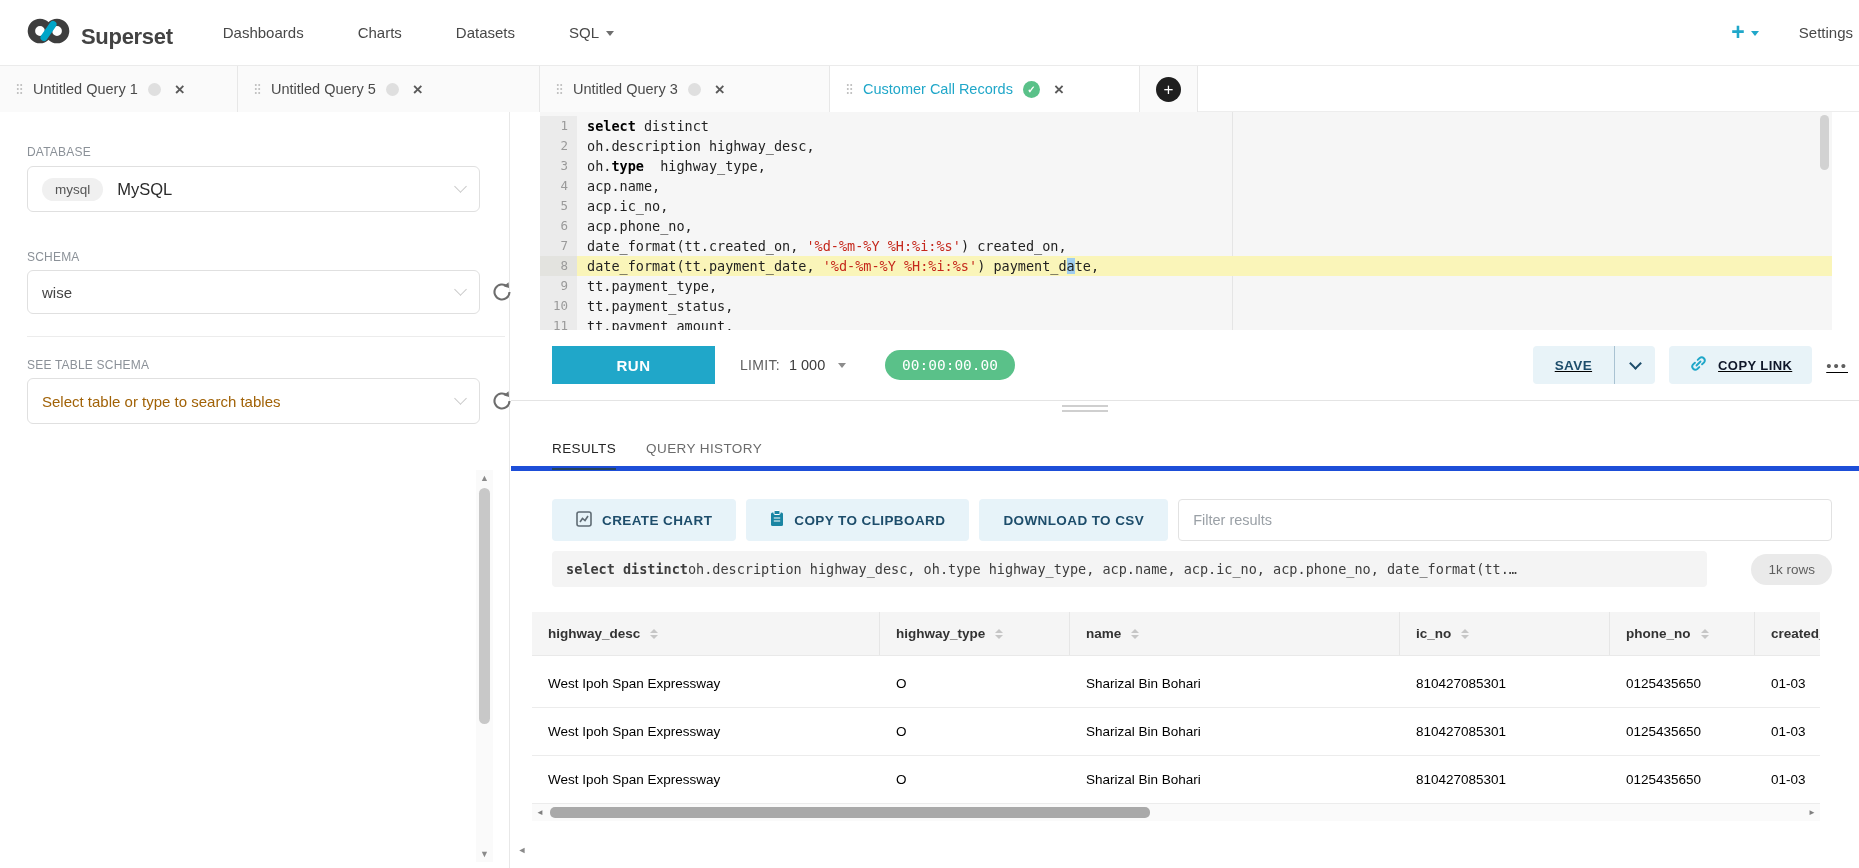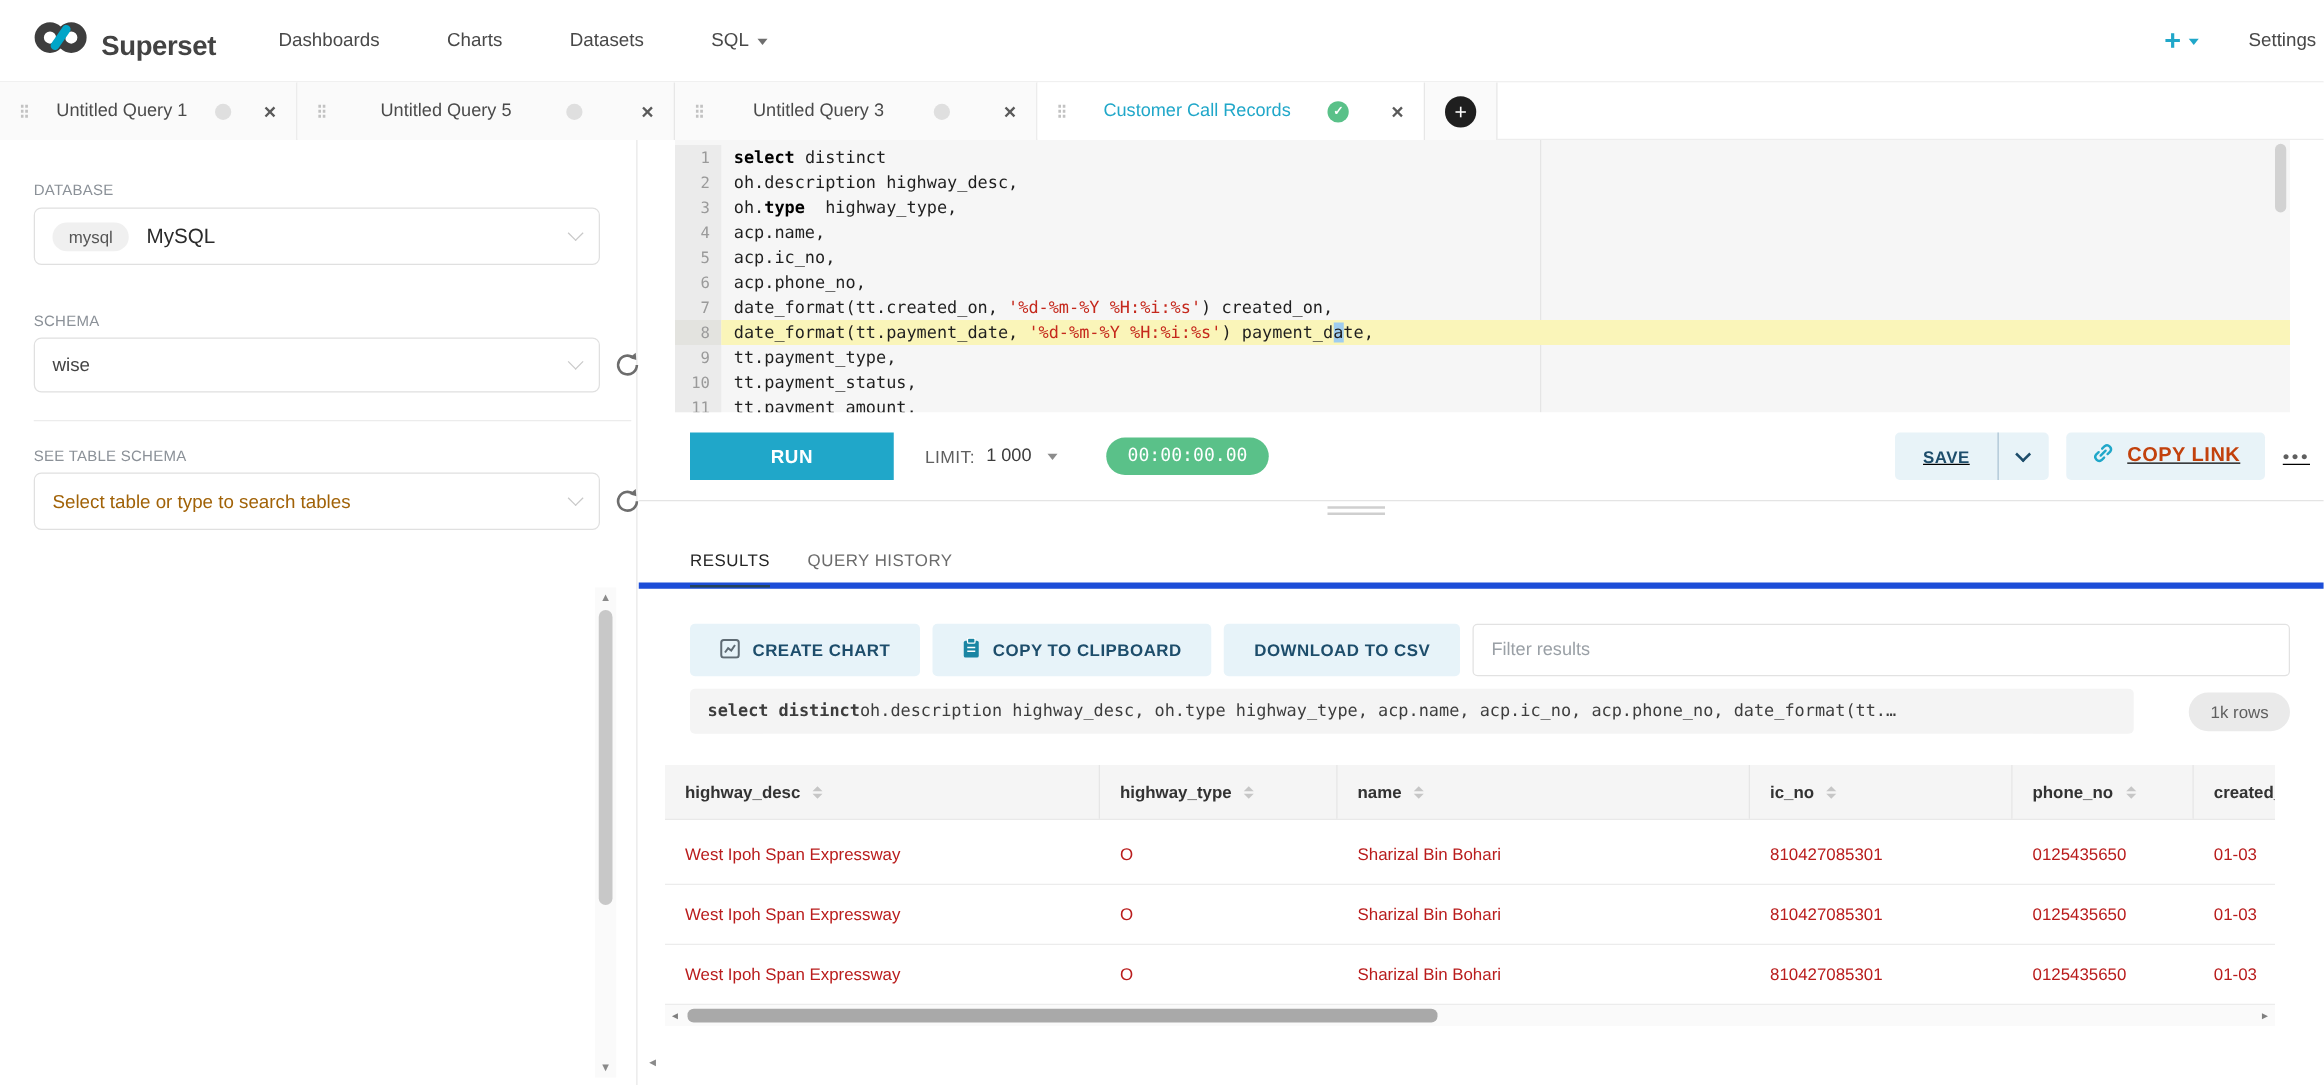--- a/index.html
+++ b/index.html
@@ -19,21 +19,21 @@
   .nav-right { position:absolute; right:6px; display:flex; align-items:center; gap:40px; }
   .nav-plus { display:flex; align-items:center; gap:6px; color:#20A7C9; cursor:pointer; }
   .nav-plus .plus-glyph { font-size:23px; font-weight:bold; line-height:1; }
   .nav-plus .caret-down { border-top-color:#20A7C9; }
   .nav-settings { font-size:15px; color:#484848; cursor:pointer; }
 
   
   .tabbar { position:absolute; left:0; top:66px; width:1859px; height:46px; background:#fff;
     border-bottom:1px solid #ededed; display:flex; align-items:flex-start; }
   .qtab { height:46px; background:#fafafa; border-right:1px solid #e7e7e7;
-    display:flex; align-items:center; padding:0 16px; gap:10px; cursor:pointer;justify-content:space-between; }
+    display:flex; align-items:center; padding:0 16px; gap:10px; cursor:pointer; }
   .qtab:nth-child(1){ width:238px; }
   .qtab:nth-child(2){ width:302px; }
   .qtab:nth-child(3){ width:290px; }
   .qtab:nth-child(4){ width:310px; }
   .qtab.active { height:47px; background:#fff; border-bottom:1px solid #fff; }
   .dots { width:7px; height:12px; flex:0 0 auto;
     background-image:radial-gradient(circle,#c2c2c2 1.1px,transparent 1.2px);
     background-size:3.5px 4px; }
   .qlabel { font-size:14.5px; color:#4a4a4a; white-space:nowrap; overflow:hidden; }
   .qtab.active .qlabel { color:#20A7C9; }
@@ -100,21 +100,21 @@
     font-family:"DejaVu Sans Mono","Liberation Mono",monospace; }
   .tb-right { position:absolute; right:11px; top:16px; height:38px; display:flex; align-items:center; gap:14px;text-decoration:underline; }
   .save-btn { height:38px; background:#E8F3F8; border-radius:4px; display:flex; align-items:center; cursor:pointer; }
   .save-main { padding:0 22px; font-size:13.5px; font-weight:bold; color:#1d4d6b; letter-spacing:0.4px; }
   .save-div { width:1px; height:38px; background:#a9c2d2; }
   .save-caret-box { width:40px; display:flex; align-items:center; justify-content:center; }
   .save-chev { width:9px; height:9px; border-right:2px solid #1d4d6b; border-bottom:2px solid #1d4d6b;
     transform:rotate(45deg); margin-top:-4px; }
   .copylink-btn { height:38px; background:#E8F3F8; border-radius:4px; display:flex; align-items:center;
     gap:10px; padding:0 20px; cursor:pointer; }
-  .copylink-label { font-size:16px; font-weight:bold; color:#c2410c; letter-spacing:0.4px; }
+  .copylink-label { font-size:13px; font-weight:bold; color:#0f172a; letter-spacing:0.4px; }
   .more-dots { font-size:15px; color:#5f5f5f; letter-spacing:2px; cursor:pointer; }
   .main-divider { position:absolute; left:511px; top:400px; width:1348px; height:1px; background:#e4e4e4; }
   .drag-dashes { position:absolute; left:1062px; top:405px; width:46px; cursor:row-resize; }
   .drag-dashes div { width:46px; height:2px; background:#cfcfcf; margin-bottom:3px; }
 
   
   .result-tabs { position:absolute; left:511px; top:430px; width:1348px; height:41px;
     border-bottom:5px solid #1d4ed8; display:flex; align-items:center; padding-left:41px; gap:30px; }
   .rtab { font-size:13.5px; letter-spacing:0.4px; color:#6b6b6b; position:relative; height:41px;
     display:flex; align-items:center; cursor:pointer; }
@@ -141,21 +141,21 @@
   .preview-bar b { font-weight:bold; }
   .rows-badge { margin-left:auto; background:#eaeaea; border-radius:16px; padding:8px 17px;
     font-size:13.5px; color:#5f5f5f; white-space:nowrap; }
 
   
   .rtable { position:absolute; left:532px; top:612px; width:1288px; overflow:hidden; }
   .rt-header { display:flex; height:44px; background:#f5f5f5; border-bottom:1px solid #e9e9e9; width:1503px; }
   .rt-h-cell { display:flex; align-items:center; padding-left:16px; font-size:13.5px; font-weight:bold;
     color:#333; border-right:1px solid #e6e6e6; flex:0 0 auto; cursor:pointer; }
   .rt-row { display:flex; height:48px; background:#fff; border-bottom:1px solid #ececec; width:1503px; }
-  .rt-cell { display:flex; align-items:center; padding-left:16px; font-size:13.5px; color:#b91c1c;
+  .rt-cell { display:flex; align-items:center; padding-left:16px; font-size:13.5px; color:#000000;
     flex:0 0 auto; overflow:hidden; white-space:nowrap; }
   .w0{width:348px;} .w1{width:190px;} .w2{width:330px;} .w3{width:210px;} .w4{width:145px;} .w5{width:280px;}
   .rt-gap { height:4px; background:#fff; }
   .sort { display:inline-flex; flex-direction:column; gap:2px; margin-left:10px; }
   .sort i { width:0; height:0; border-left:4px solid transparent; border-right:4px solid transparent; }
   .sort .up { border-bottom:4px solid #c6c6c6; }
   .sort .dn { border-top:4px solid #c6c6c6; }
   .rt-hscroll { position:relative; width:1288px; height:17px; background:#fafafa; }
   .rt-hscroll .arrow { position:absolute; top:0; width:16px; height:17px; color:#7f7f7f; font-size:8px;
     display:flex; align-items:center; justify-content:center; cursor:pointer; }

